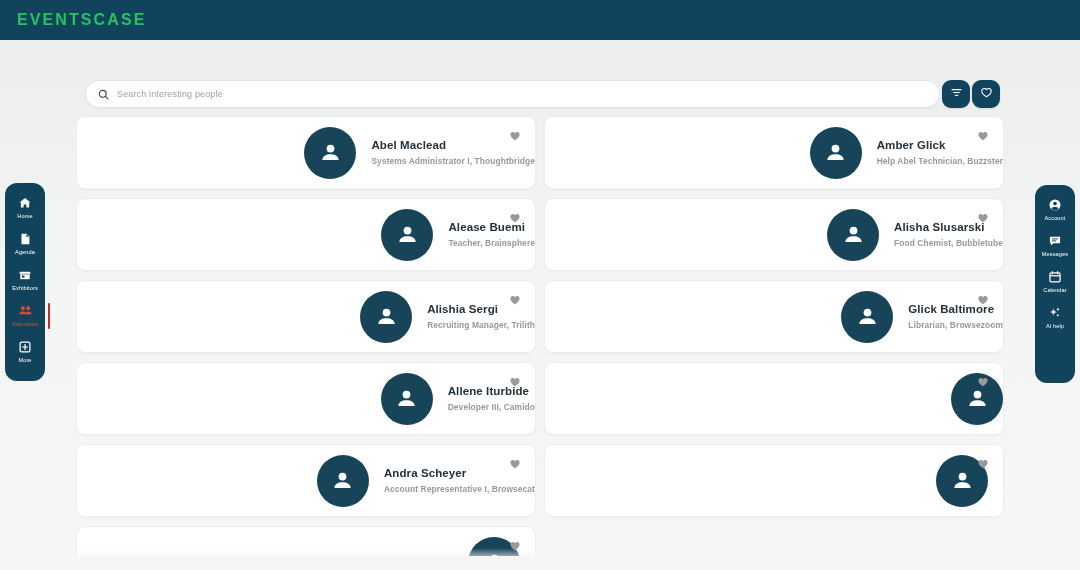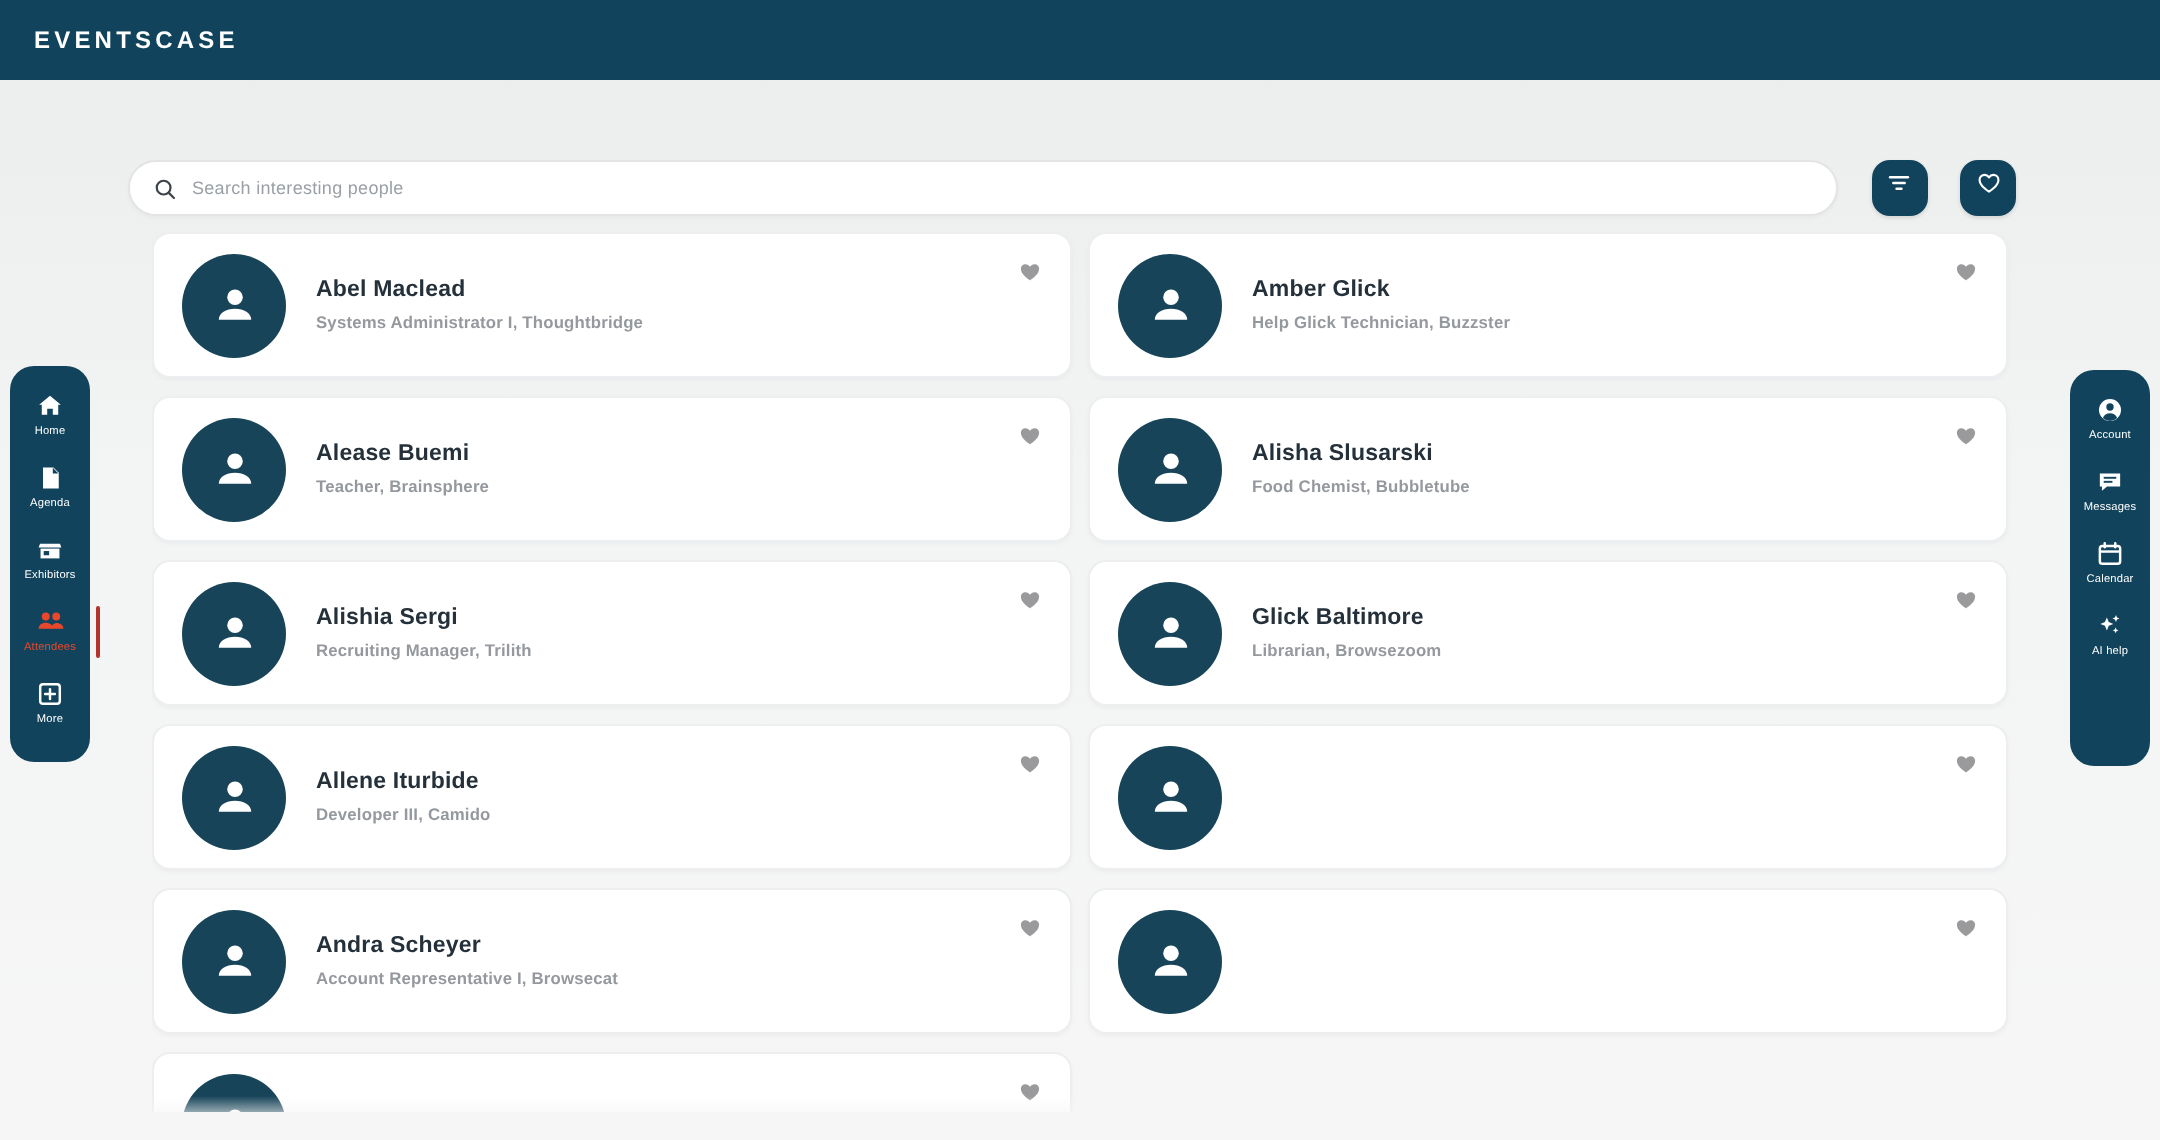--- a/index.html
+++ b/index.html
@@ -11,22 +11,22 @@
   }
   .app { position: relative; width: 1080px; height: 570px; overflow: hidden; }
 
   
   .topbar {
     position: absolute; top: 0; left: 0; width: 1080px; height: 40px;
     background: #11445c;
     display: flex; align-items: center;
   }
   .logo {
-    color: #ffffff;
-    font-size: 12px;
+    color: #22c55e;
+    font-size: 16px;
     font-weight: 700;
     letter-spacing: 2.1px;
     margin-left: 17px;
   }
 
   
   .page-bg {
     position: absolute; top: 40px; left: 0; width: 1080px; height: 530px;
     background: linear-gradient(180deg, #eceded 0%, #f3f4f4 40%, #f6f6f6 100%);
   }
@@ -82,23 +82,23 @@
   .dock-item svg { display: block; }
 
   
   .content {
     position: absolute; left: 60px; top: 58px;
     width: 960px; height: 500px;
   }
 
   
   .searchrow {
-    position: absolute; left: 4px; top: 18px;
+    position: absolute; left: 25px; top: 18px;
     width: 944px; height: 36px;
-    display: flex; align-items: center; gap: 2px; justify-content: space-between;
+    display: flex; align-items: center; gap: 2px;
   }
   .searchbox {
     width: 855px; height: 28px;
     background: #ffffff;
     border: 1px solid #e3e4e6;
     border-radius: 14px;
     display: flex; align-items: center;
     padding: 0 12px;
     box-shadow: 0 1px 2px rgba(0,0,0,0.035);
   }
@@ -147,20 +147,21 @@
   .card {
     position: relative;
     height: 73px;
     background: #ffffff;
     border: 1px solid #eceef0;
     border-radius: 9px;
     display: flex; align-items: center;
     padding-left: 14px;
     box-shadow: 0 1px 2px rgba(16,24,40,0.04);
     cursor: pointer;
+    justify-content: flex-end;
   }
   .avatar {
     width: 52px; height: 52px;
     border-radius: 50%;
     background: #174459;
     display: flex; align-items: center; justify-content: center;
     flex: 0 0 auto;
   }
   .avatar svg { display: block; }
   .cardtext { margin-left: 15px; overflow: hidden; }
@@ -360,21 +361,21 @@
           </div>
           <div class="card">
             <div class="avatar">
               <svg width="27" height="27" viewBox="0 0 32 32" fill="#ffffff">
                 <circle cx="16" cy="11.4" r="4.6"></circle>
                 <path d="M6.4 24.8c0-4.2 4.3-6.6 9.6-6.6s9.6 2.4 9.6 6.6H6.4z"></path>
               </svg>
             </div>
             <div class="cardtext">
               <div class="pname">Amber Glick</div>
-              <div class="prole">Help Glick Technician, Buzzster</div>
+              <div class="prole">Help Abel Technician, Buzzster</div>
             </div>
             <span class="fav"><svg width="12" height="12" viewBox="0 0 16 16" fill="currentColor">
                 <path d="M8 13.6S1.9 10 1.9 5.9C1.9 4.1 3.3 2.8 5 2.8c1.2 0 2.3.7 3 1.7c.7-1 1.8-1.7 3-1.7c1.7 0 3.1 1.3 3.1 3.1C14.1 10 8 13.6 8 13.6z"></path>
               </svg></span>
           </div>
           <div class="card">
             <div class="avatar">
               <svg width="27" height="27" viewBox="0 0 32 32" fill="#ffffff">
                 <circle cx="16" cy="11.4" r="4.6"></circle>
                 <path d="M6.4 24.8c0-4.2 4.3-6.6 9.6-6.6s9.6 2.4 9.6 6.6H6.4z"></path>

